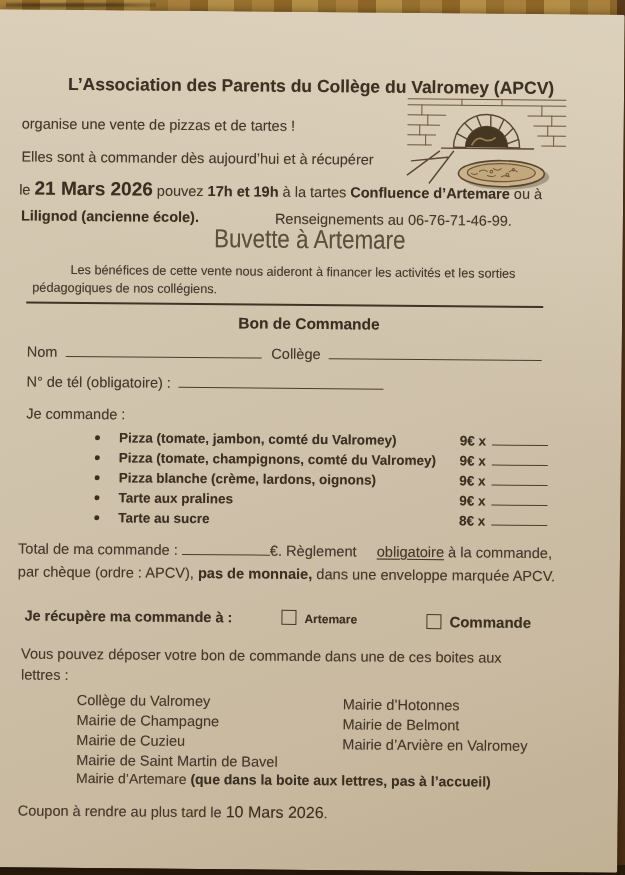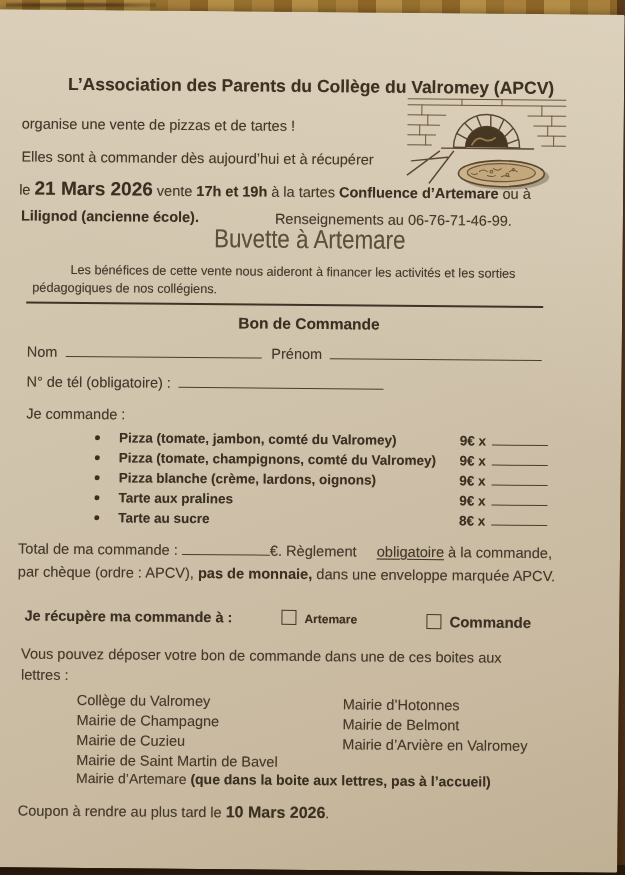--- a/index.html
+++ b/index.html
@@ -64,21 +64,21 @@
     vertical-align:-2px;margin-right:8px;}
   .opt1{top:598px;left:288px;font-size:12px;font-weight:bold;color:#3a2f21;}
   .opt2{top:600px;left:433px;font-size:15px;font-weight:bold;color:#3a2f21;}
 
   .dropoff{top:634px;left:28px;width:500px;font-size:14.5px;line-height:21px;}
   .locCol{font-size:14.5px;line-height:20px;}
   .locLeft{top:680px;left:84px;}
   .locRight{top:682px;left:350px;}
   .locNote{top:760px;left:84px;font-size:14px;}
   .deadline{top:792px;left:26px;font-size:14.5px;}
-  .deadline .date-mid{font-size:16px;font-weight:bold;color:#3a2f21;}
+  .deadline .date-mid{font-size:16px;font-weight:normal;color:#3a2f21;}
 
   svg .sk{stroke:#5a4730;fill:none;stroke-width:1.4;stroke-linecap:round;}
   svg .skthin{stroke:#6b573a;fill:none;stroke-width:1;stroke-linecap:round;}
 </style>
 </head>
 <body>
 
 <div class="wood-top"></div>
 <div class="wood-right"></div>
 <div class="wood-bottom"></div>
@@ -118,34 +118,34 @@
       <g class="skthin">
         <path d="M78 74 q4 -3 8 0 M92 71 q4 3 8 0 M108 74 q4 -3 8 0 M86 78 q4 2 8 0 M100 79 q4 -2 8 0 M70 76 q3 2 6 0"></path>
         <circle cx="90" cy="74" r="1.4"></circle>
           <circle cx="106" cy="77" r="1.4"></circle>
           <circle cx="112" cy="72" r="1.2"></circle>
       </g>
     </g>
   </svg>
 
   <div class="abs dateline">
-    <span>le </span><span class="date-big">21 Mars 2026</span><span> vente </span><b>17h et 19h</b><span> à la tartes </span><b>Confluence d’Artemare</b><span> ou à</span>
+    <span>le </span><span class="date-big">21 Mars 2026</span><span> pouvez </span><b>17h et 19h</b><span> à la tartes </span><b>Confluence d’Artemare</b><span> ou à</span>
   </div>
   <div class="abs dateline2">Lilignod (ancienne école).</div>
   <div class="abs infoline">Renseignements au 06-76-71-46-99.</div>
   <div class="abs buvette">Buvette à Artemare</div>
   <div class="abs benefits">Les bénéfices de cette vente nous aideront à financer les activités et les sorties pédagogiques de nos collégiens.</div>
   <div class="abs rule"></div>
 
   <div class="abs bonTitle">Bon de Commande</div>
 
   <div class="abs nomRow">
     <span>Nom</span>
     <span class="blank" style="width:196px;margin:0 10px 0 8px;"></span>
-    <span>Prénom</span>
+    <span>Collège</span>
     <span class="blank" style="flex:1;margin-left:8px;"></span>
   </div>
 
   <div class="abs telRow">
     <span>N° de tél (obligatoire) :</span>
     <span class="blank" style="width:205px;margin-left:8px;"></span>
   </div>
 
   <div class="abs jeCommande">Je commande :</div>
 

